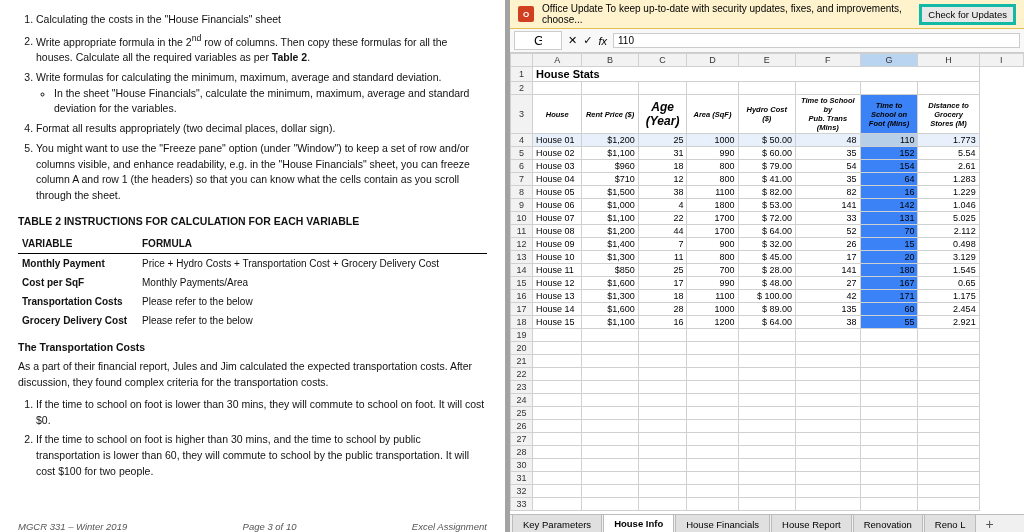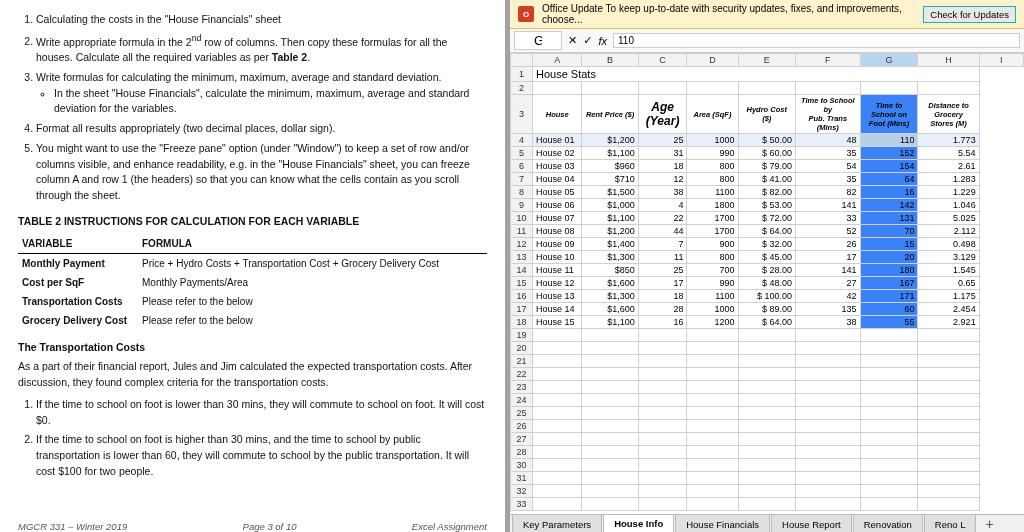--- a/index.html
+++ b/index.html
@@ -52,21 +52,21 @@
       background: #d04020;
       border-radius: 2px;
       color: white;
       font-size: 8px;
       display: flex; align-items: center; justify-content: center;
       font-weight: bold;
       flex-shrink: 0;
     }
     .check-updates-btn {
       background: #e8e8e8;
-      border: 1px solid #14b8a6;
+      border: 3px solid #14b8a6;
       padding: 2px 6px;
       font-size: 9.5px;
       cursor: pointer;
       white-space: nowrap;
     }
 
     
     .formula-bar {
       display: flex;
       align-items: center;
@@ -127,21 +127,21 @@
       color: #333;
       position: sticky;
       left: 0;
       z-index: 1;
     }
     .col-g-highlighted {
       background: #b8d4f0 !important;
     }
     .spreadsheet td.col-g { background: #3b82f6; }
     .spreadsheet tr.active-row td { background: #e8f0fb; }
-    .title-cell { font-weight: normal; font-size: 11px; }
+    .title-cell { font-weight: bold; font-size: 11px; }
     .header-cell { font-weight: bold; text-align: center; font-size: 8.5px; font-style: italic; }
     .data-cell { text-align: right; }
     .house-cell { text-align: left; }
 
     
     .tab-bar {
       display: flex;
       align-items: center;
       background: #f0f0f0;
       border-top: 1px solid #bbb;

